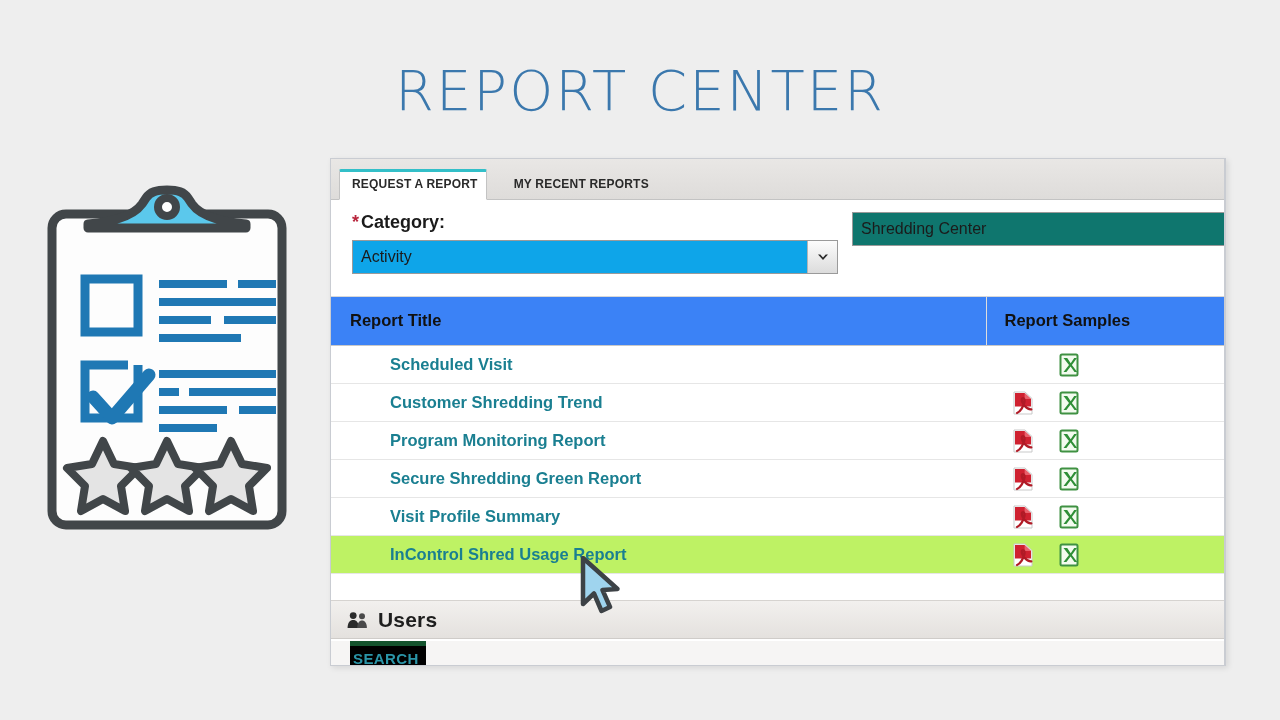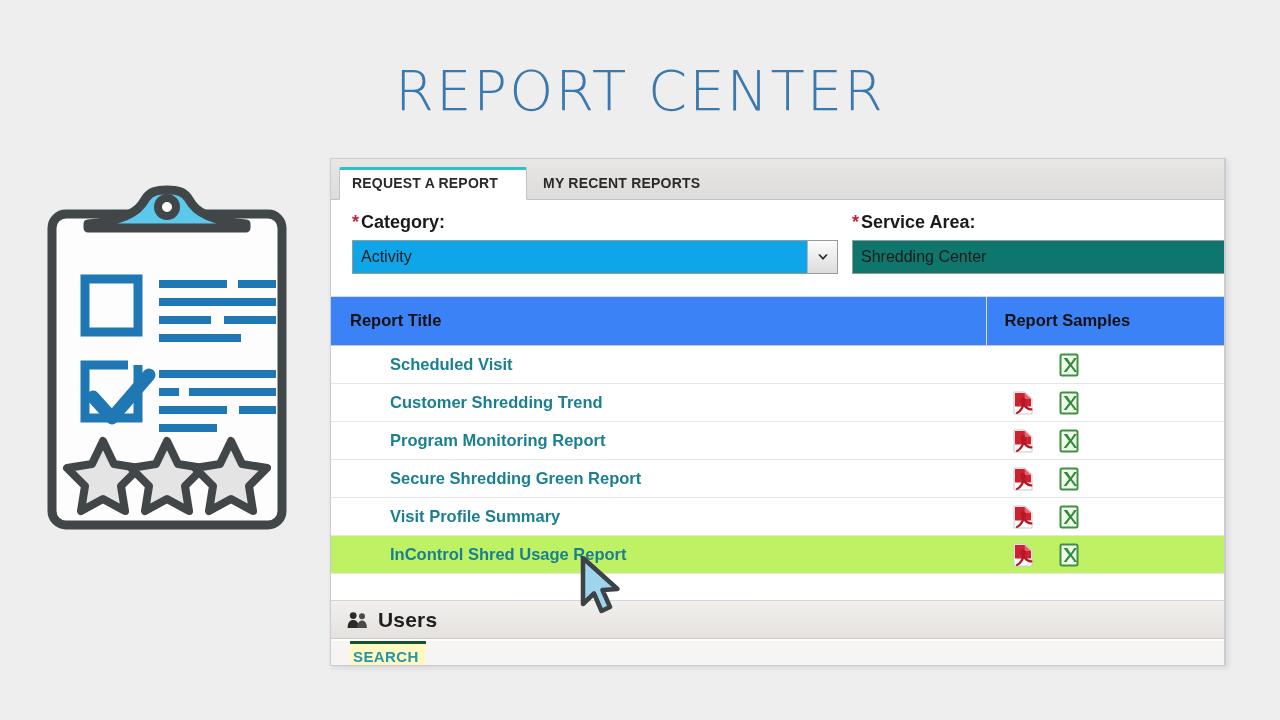--- a/index.html
+++ b/index.html
@@ -61,28 +61,28 @@
     position: relative;
     height: 41px;
     background: linear-gradient(#e9e7e5, #dedcda);
     border-bottom: 1px solid #c3c3c3;
     padding-left: 8px;
     display: flex;
     align-items: flex-end;
   }
   .tab {
     position: relative;
-    padding: 7px 28px 9px 12px;
-    font-size: 14px;
+    padding: 7px 8px 9px 12px;
+    font-size: 12px;
     font-weight: bold;
     color: #2a2a2a;
     letter-spacing: 0.2px;
     white-space: nowrap;
     line-height: 1;
-    margin-right: 4px;
+    margin-right: 15px;
     cursor: pointer;
   }
   .tab.active {
     background: #ffffff;
     border: 1px solid #c3c3c3;
     border-bottom: 1px solid #ffffff;
     border-top: 3px solid #33bfc8;
     margin-bottom: -1px;
     padding-top: 6px;
     border-radius: 2px 2px 0 0;
@@ -237,22 +237,22 @@
     border-top: 1px solid #ffffff;
     padding-left: 19px;
     display: flex;
     align-items: flex-start;
   }
   .subtab {
     font-size: 15px;
     font-weight: bold;
     color: #2a95a8;
     letter-spacing: 0.4px;
-    border-top: 3px solid #14532d;
-    background: #fef9c3;
+    border-top: 5px solid #14532d;
+    background: #000000;
     padding: 5px 7px 6px 3px;
     line-height: 1;
     cursor: pointer;
   }
 
   
   #mouse-cursor {
     position: absolute;
     left: 578px;
     top: 556px;
@@ -330,23 +330,20 @@
           <div class="value">Activity</div>
           <div class="select-arrow">
             <svg width="16" height="16" viewBox="0 0 16 16">
               <path d="M3 5.5 L8 11 L13 5.5 L10.7 5.5 L8 8.4 L5.3 5.5 Z" fill="#2b2b2b"></path>
             </svg>
           </div>
         </div>
       </div>
 
       <div class="field field-service">
-        <div class="field-label">
-          <span class="req-star">*</span><span>Service Area:</span>
-        </div>
         <div class="text-box">
           <span>Shredding Center</span>
         </div>
       </div>
 
     </div>
 
     <table class="report-table">
       <colgroup>
           <col style="width:655px">

